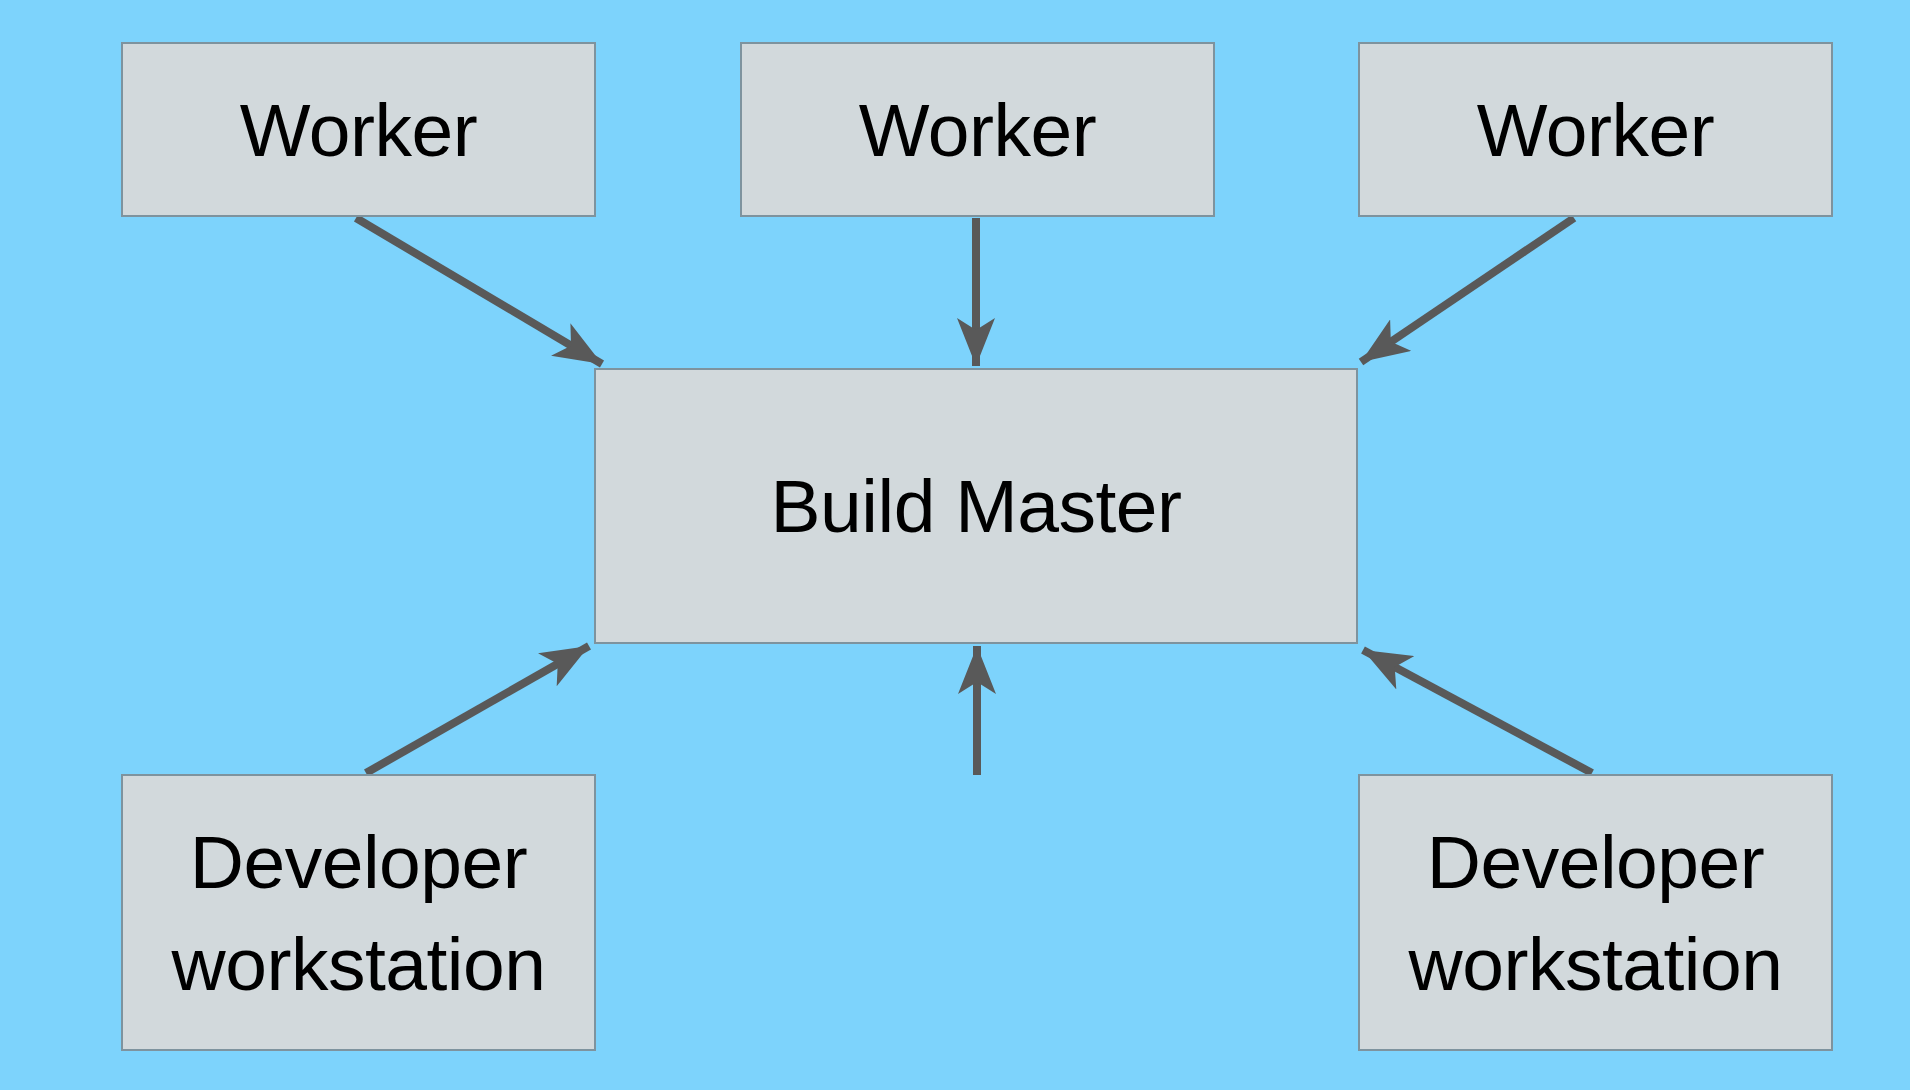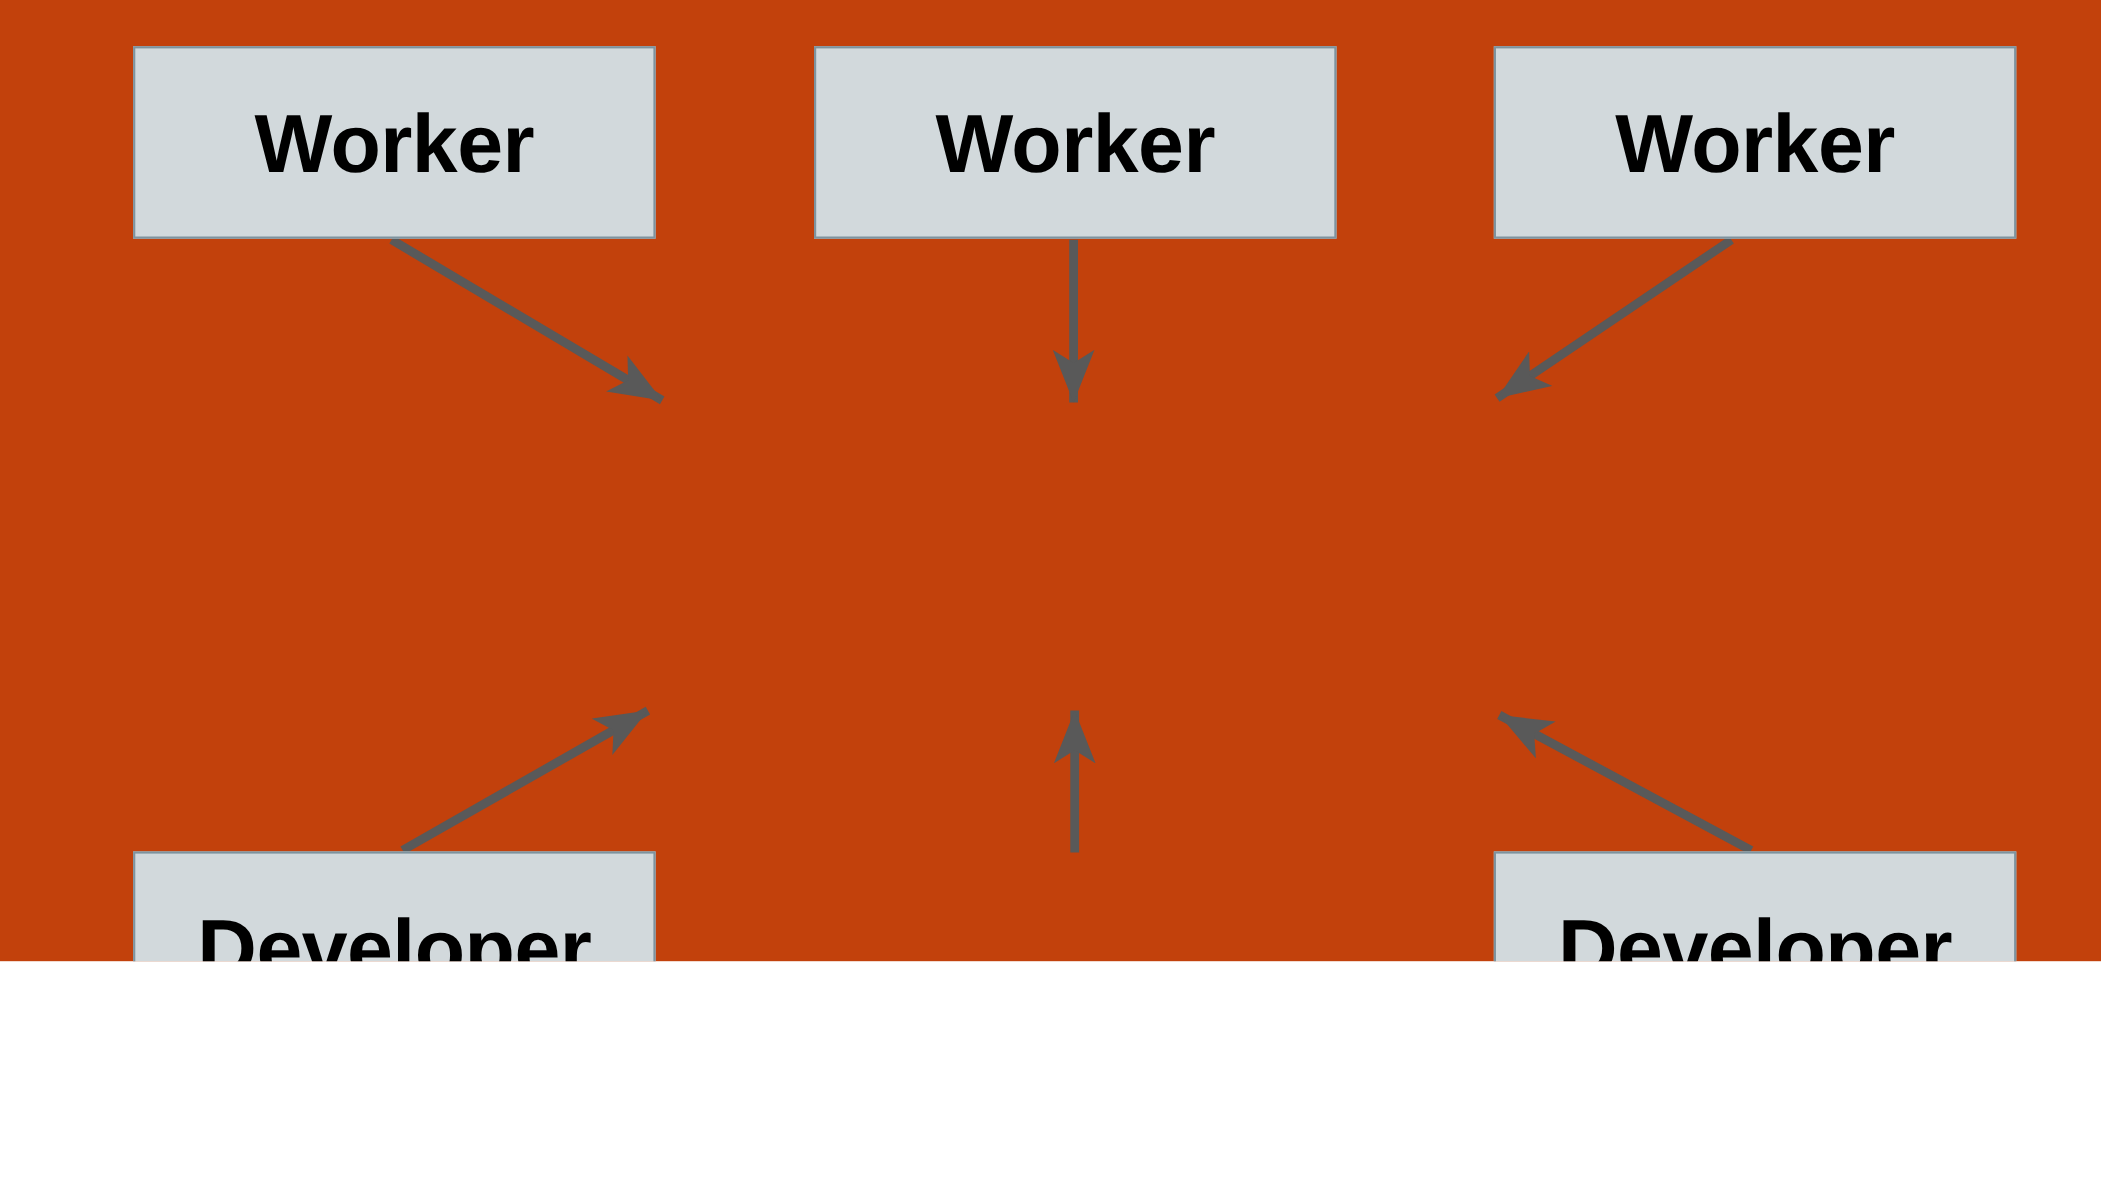--- a/index.html
+++ b/index.html
@@ -3,25 +3,24 @@
 <meta charset="utf-8">
 <style>
   html, body {
     margin: 0;
     padding: 0;
     background: #ffffff;
   }
   .canvas {
     position: relative;
     width: 1910px;
-    height: 874px;
-    background: #c2410c;
+    height: 1090px;
+    background: #7dd3fc;
     overflow: hidden;
     font-family: "Liberation Sans", sans-serif;
-    font-weight: bold;
   }
   .edges {
     position: absolute;
     left: 0;
     top: 0;
     width: 1910px;
     height: 1090px;
     pointer-events: none;
   }
   .node {
@@ -80,20 +79,23 @@
   </div>
 
   <div class="node n-worker-2">
     <span class="lbl">Worker</span>
   </div>
 
   <div class="node n-worker-3">
     <span class="lbl">Worker</span>
   </div>
 
+  <div class="node n-build-master">
+    <span class="lbl">Build Master</span>
+  </div>
 
   <div class="node n-dev-left">
     <span class="lbl">Developer workstation</span>
   </div>
 
 
   <div class="node n-dev-right">
     <span class="lbl">Developer workstation</span>
   </div>
 

